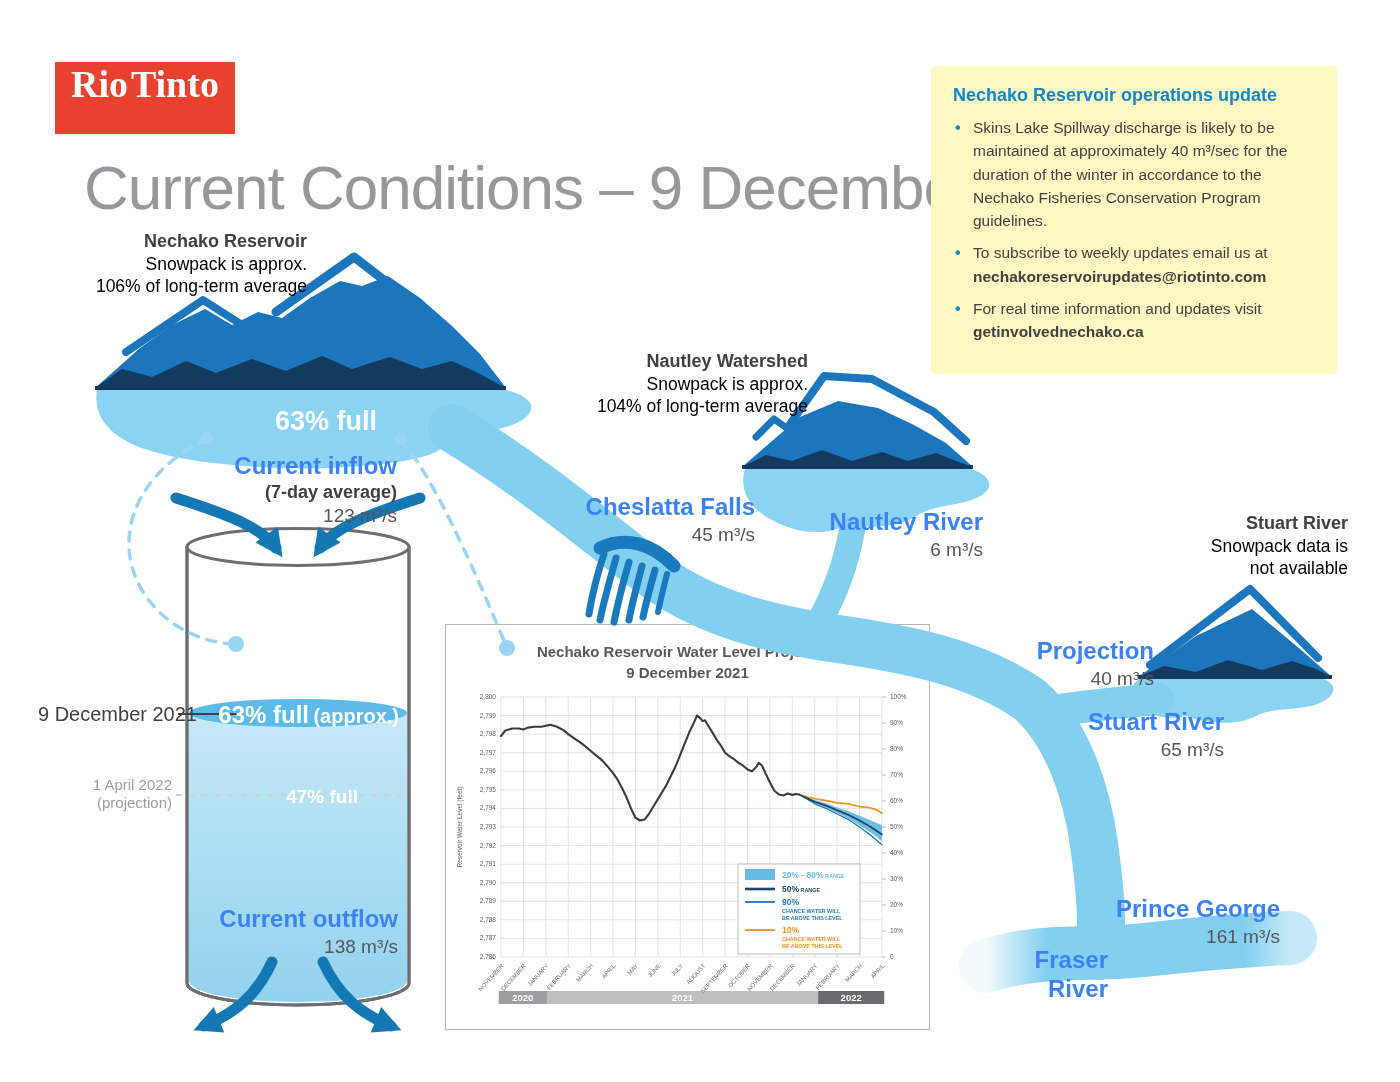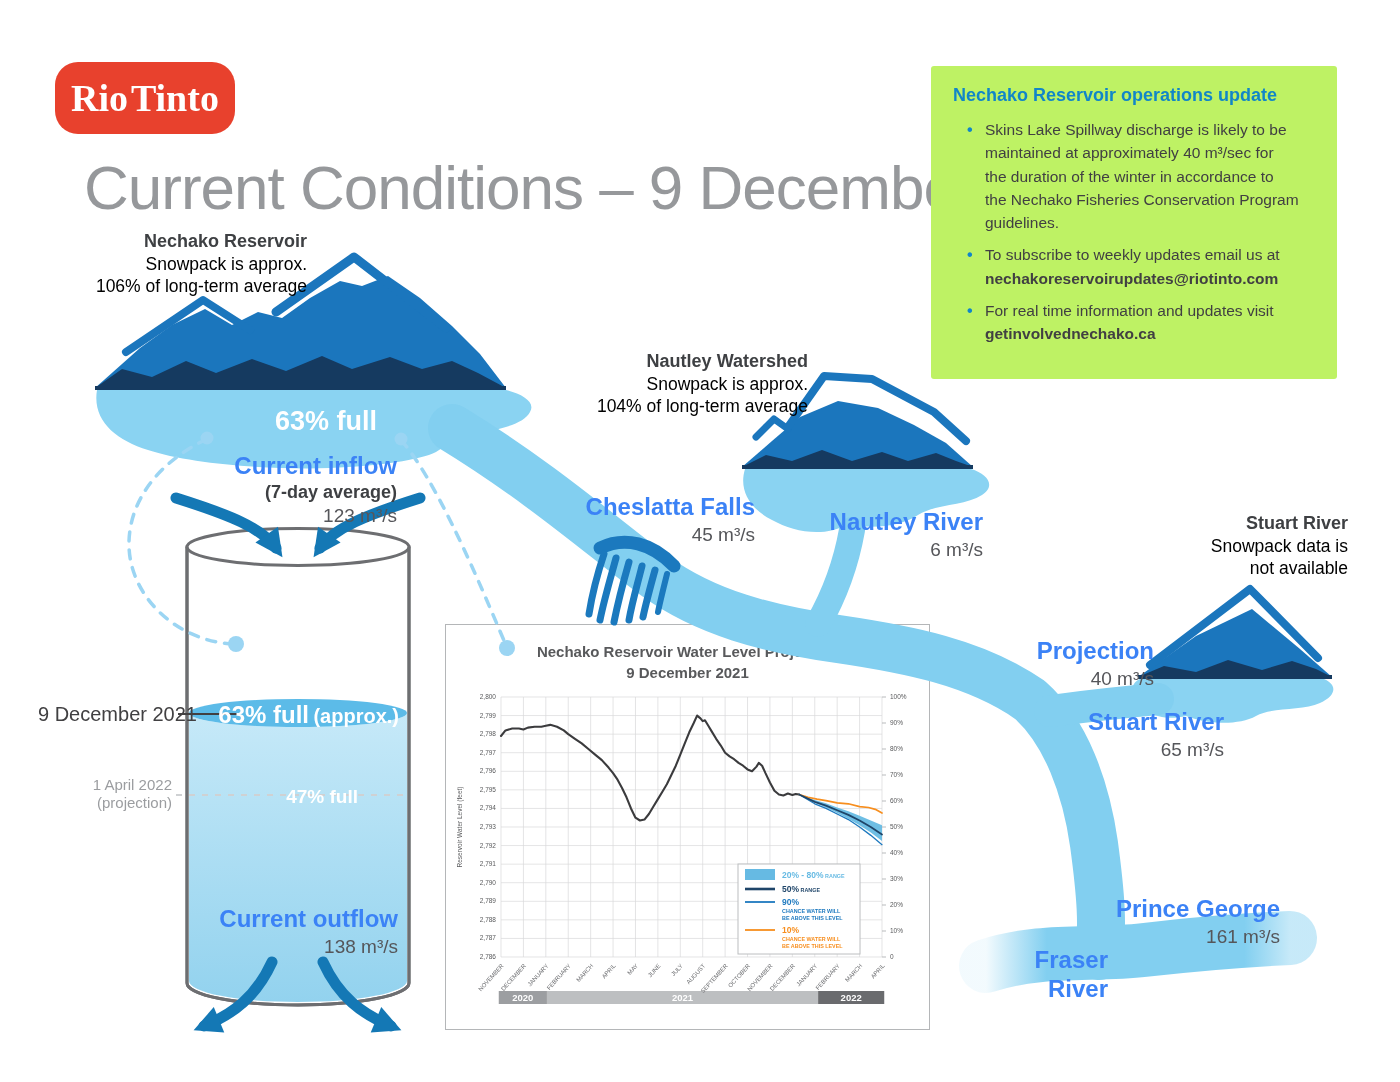--- a/index.html
+++ b/index.html
@@ -2,43 +2,43 @@
 <html><head>
 <meta charset="utf-8">
 <style>
   html,body{margin:0;padding:0;}
   body{width:1400px;height:1082px;position:relative;background:#ffffff;
        font-family:"Liberation Sans",sans-serif;overflow:hidden;color:#3E4043;}
   .abs{position:absolute;}
   .ctr{text-align:right;}
   
   .logo{left:55px;top:62px;width:180px;height:72px;background:#E8412D;
-        display:flex;align-items:center;justify-content:center;z-index:9;border-radius:23px;}
+        display:flex;justify-content:center;z-index:9;}
   .logo span{font-family:"Liberation Serif",serif;color:#fff;font-size:38px;
         font-weight:600;word-spacing:-6px;letter-spacing:0;}
   
   .main-title{left:84px;top:152px;font-size:62px;font-weight:300;color:#96989B;
         letter-spacing:-1px;white-space:nowrap;z-index:9;}
   
   .blk{z-index:9;}
   .nm{font-weight:bold;font-size:24px;color:#3b82f6;line-height:1.2;}
   .nm-sm{font-weight:bold;font-size:18px;color:#3E4043;line-height:1.25;}
   .val{font-size:19px;color:#55565A;margin-top:2px;}
   .snow{font-size:17.5px;color:#000000;line-height:1.3;}
   .white-big{font-weight:bold;font-size:27px;color:#fff;}
   .white-mid{font-weight:bold;font-size:24px;color:#fff;}
   .white-sm{font-weight:bold;font-size:20px;color:#fff;}
   .white-47{font-weight:bold;font-size:19px;color:#fff;}
   .datelab{font-size:20px;color:#414042;}
   .projlab{font-size:15px;color:#9B9DA0;line-height:1.2;text-align:right;}
   
-  .info-box{left:931px;top:66px;width:406px;background:#bef264;border-radius:3px;
+  .info-box{left:931px;top:66px;width:406px;background:#fef9c3;border-radius:3px;
         padding:19px 26px 22px 22px;box-sizing:border-box;z-index:9;}
   .info-title{color:#1186C8;font-weight:bold;font-size:18px;margin-bottom:10px;}
-  .info-box ul{list-style:none;margin:12px;padding:0;}
+  .info-box ul{list-style:none;margin:0;padding:0;}
   .info-box li{position:relative;padding-left:20px;margin-bottom:9px;
         font-size:15.5px;line-height:1.5;color:#414042;}
   .info-box li::before{content:"\2022";color:#1186C8;position:absolute;left:2px;top:0;
         font-size:16px;font-weight:bold;}
   .info-box strong{font-weight:bold;color:#414042;}
   
   .chart-panel{left:445px;top:624px;width:485px;height:406px;background:#fff;
         border:1.3px solid #B4B6B8;box-sizing:border-box;z-index:5;}
   .chart-title{position:absolute;left:0;top:16px;width:100%;text-align:center;
         font-weight:bold;font-size:15px;color:#58595B;line-height:1.4;z-index:2;}

